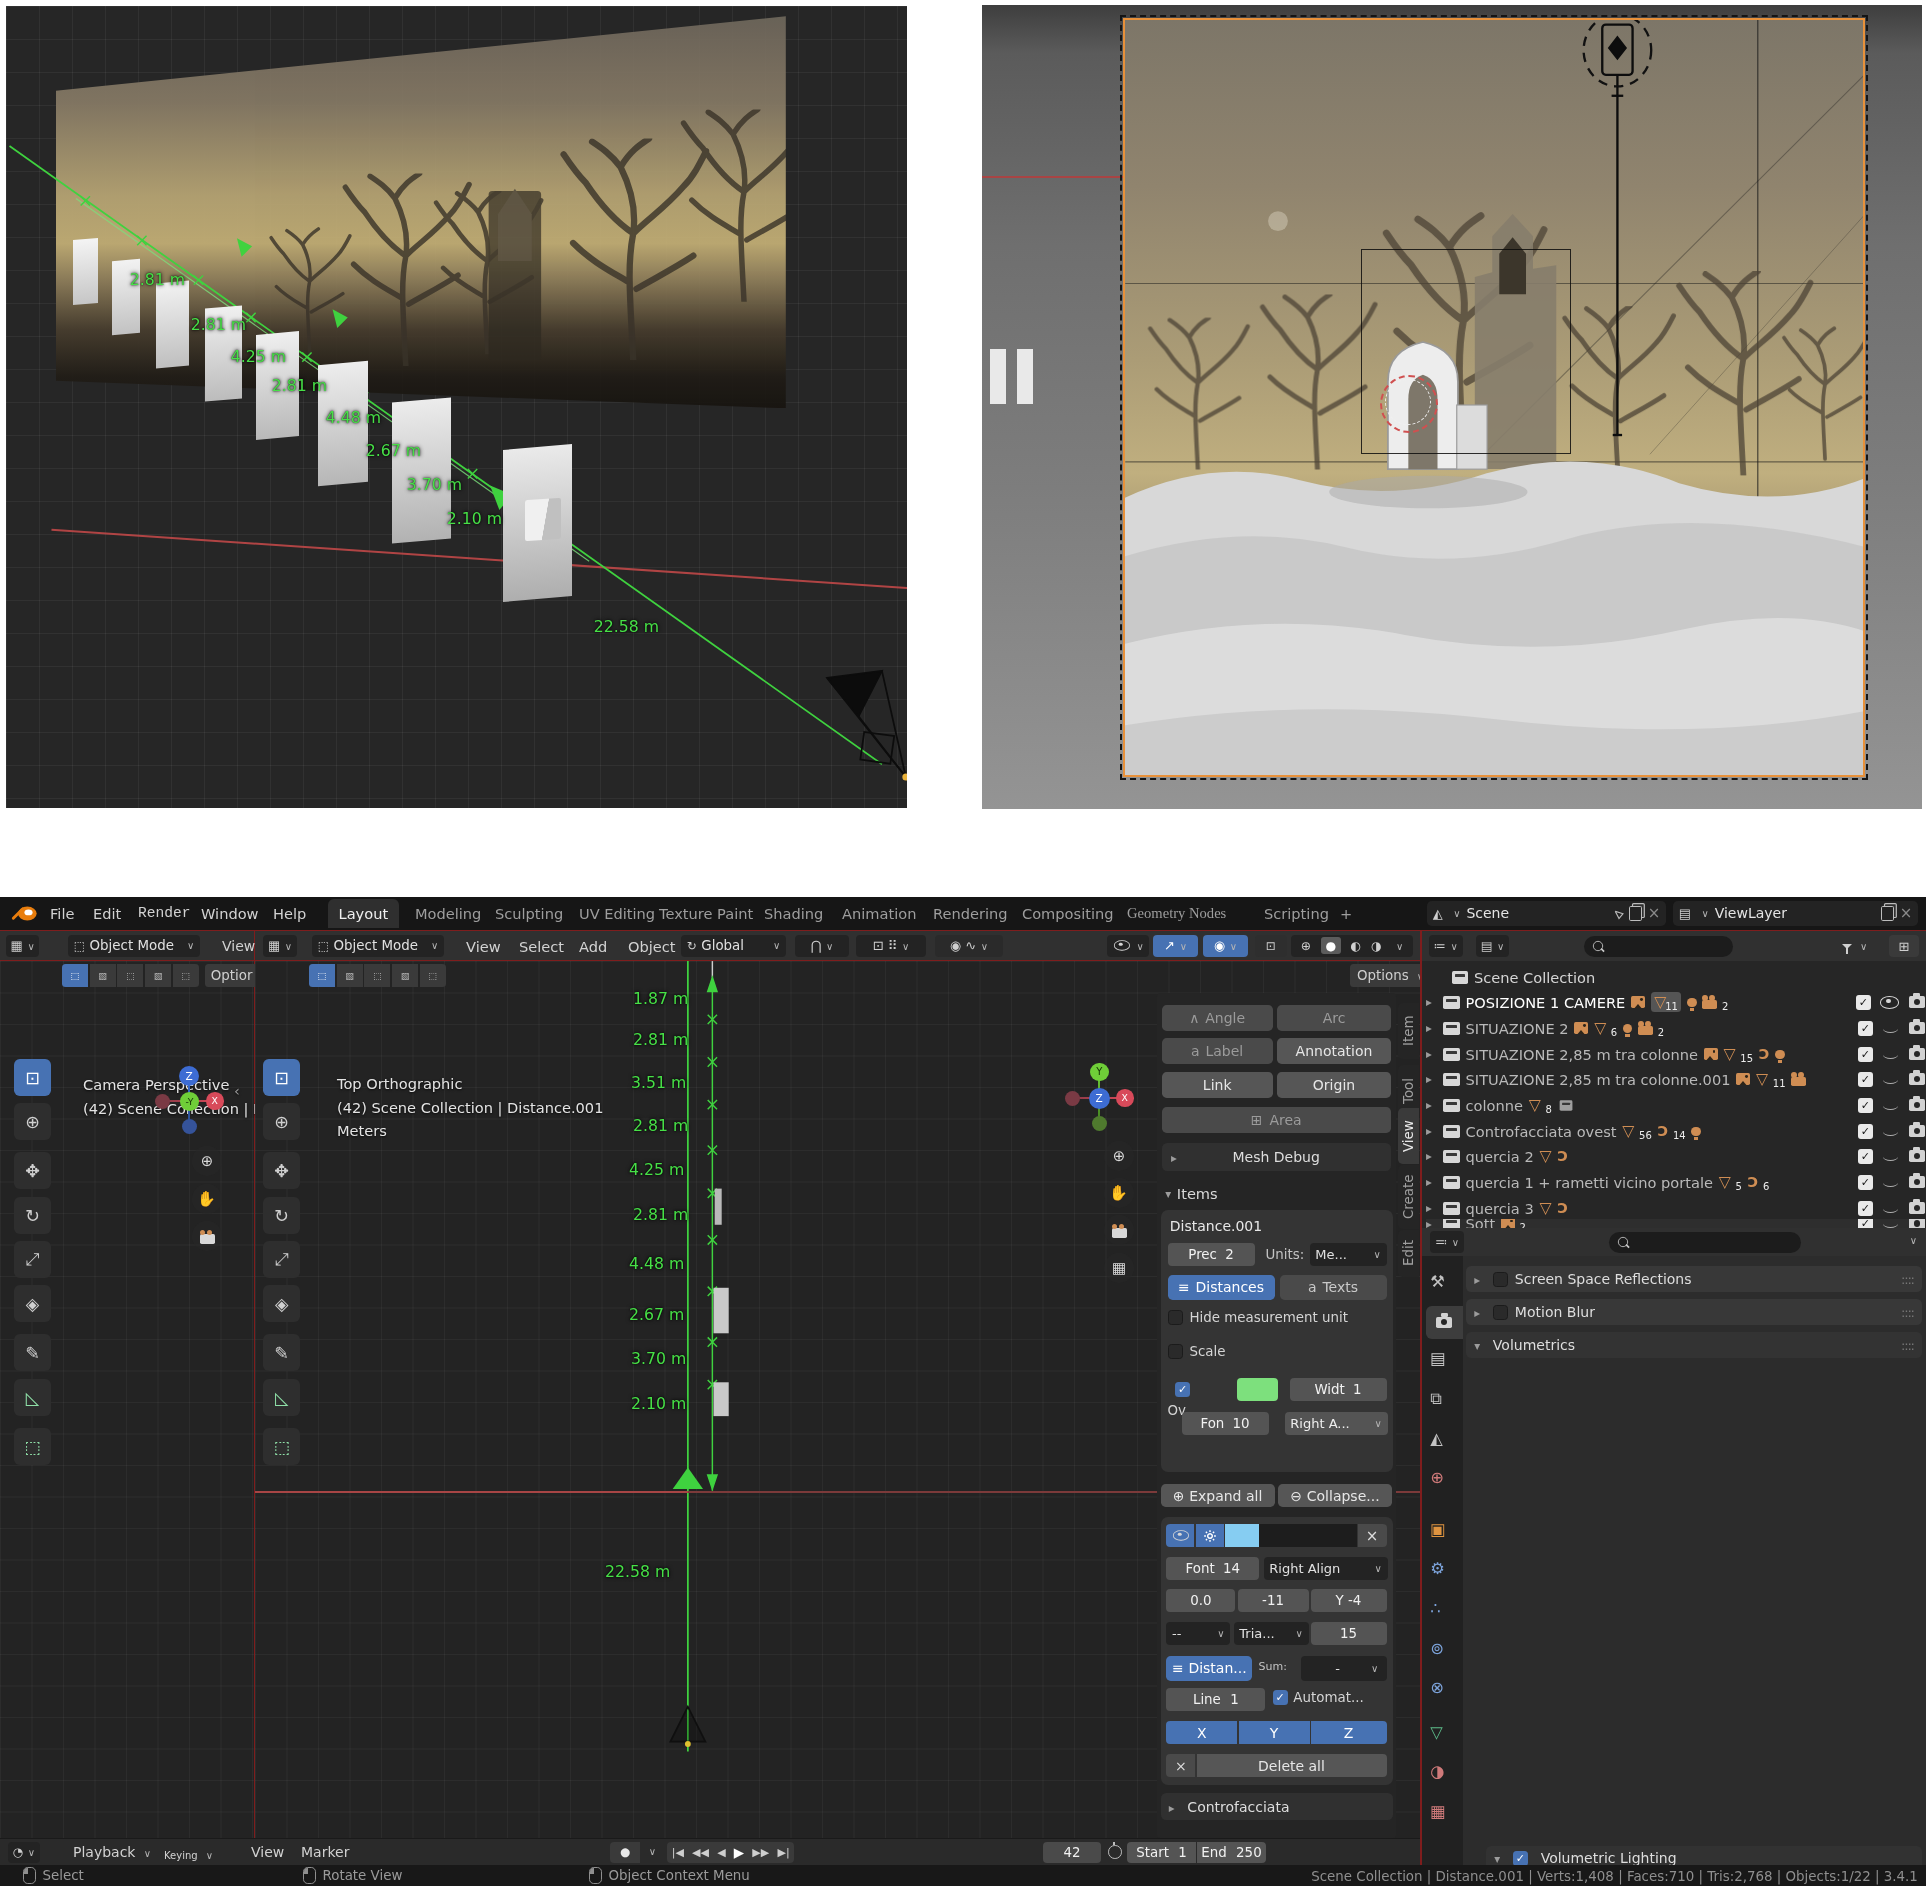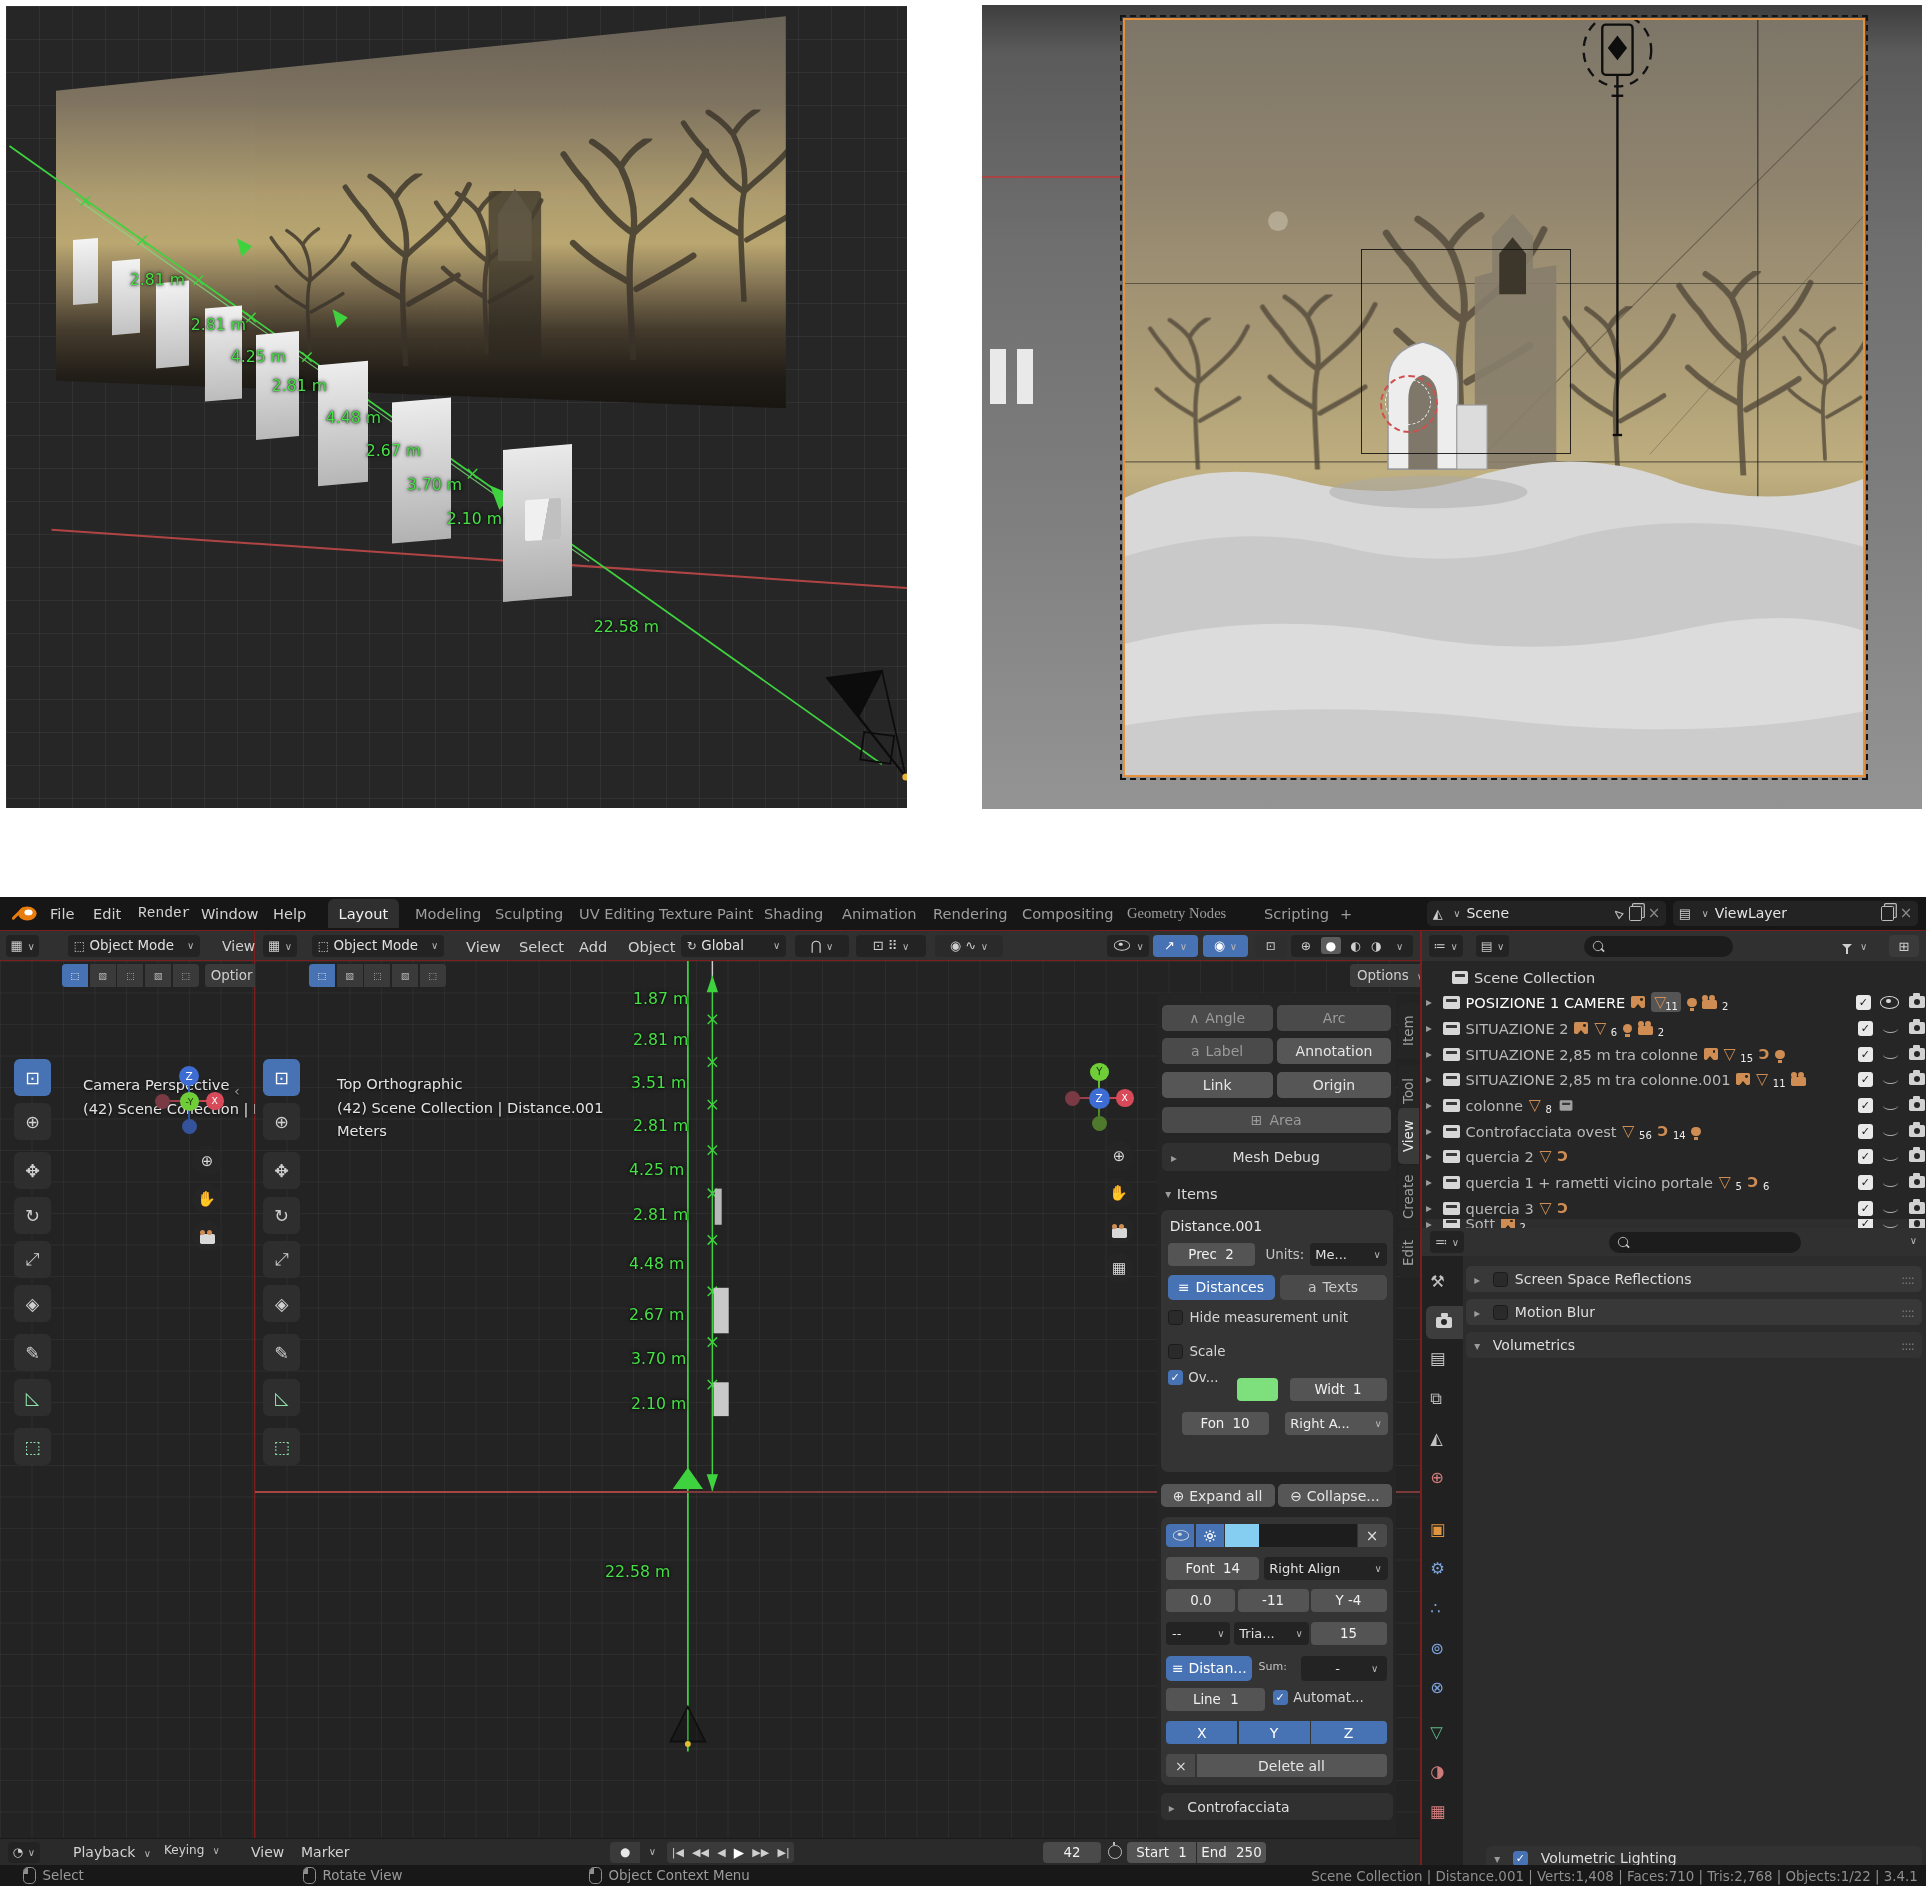--- a/index.html
+++ b/index.html
@@ -682,21 +682,21 @@
               <span>Texts</span>
             </div>
         <div class="abs flex" style="left:7px;top:100px;gap:7px;">
               <span class="i-chk0"></span>
               <span style="color:#d5d5d5;font-size:13.4px;">Hide measurement unit</span>
             </div>
         <div class="abs flex" style="left:7px;top:134px;gap:7px;">
               <span class="i-chk0"></span>
               <span style="color:#d5d5d5;font-size:13.4px;">Scale</span>
             </div>
-        <div class="abs flex" style="left:7px;top:160px;gap:5.8px;">
+        <div class="abs flex" style="left:7px;top:172px;gap:5.8px;flex-direction:column;">
               <span class="i-chkb"></span>
               <span style="color:#d5d5d5;font-size:13.4px;">Ov...</span>
             </div>
         <div class="abs" style="left:76px;top:168px;width:41px;height:23px;background:#7de07d;border-radius:4.1px;"></div>
         <div class="abs field" style="left:129px;top:168px;width:97px;height:23px;gap:8.2px;">
               <span>Widt</span>
               <span>1</span>
             </div>
         <div class="abs field" style="left:21px;top:202px;width:87px;height:23px;gap:8.2px;">
               <span>Fon</span>
@@ -785,21 +785,21 @@
     <div class="vtab" style="left:1143px;top:204px;width:21px;height:64px;">Create</div>
     <div class="vtab" style="left:1143px;top:269px;width:21px;height:47px;">Edit</div>
   </div>
 
   <div class="abs" style="left:0;top:941px;width:1420px;height:27.4px;background:#2a2a2a;border-top:1.2px solid #1a1a1a;box-sizing:border-box;">
     <div class="abs flex" style="left:8.2px;top:2.9px;height:21px;padding:0 4.7px;background:#232323;border-radius:4.1px;color:#cfcfcf;font-size:11.7px;">◔<span class="chev"></span></div>
     <div class="abs flex menu" style="left:73px;top:4.7px;font-size:14px;gap:3.5px;">
           <span>Playback</span>
           <span class="chev"></span>
         </div>
-    <div class="abs flex menu" style="left:164px;top:4px;font-size:12px;gap:3.5px;">
+    <div class="abs flex menu" style="left:164px;top:11px;font-size:10px;gap:3.5px;">
           <span>Keying</span>
           <span class="chev"></span>
         </div>
     <div class="abs menu" style="left:251px;top:4.7px;font-size:14px;">View</div>
     <div class="abs menu" style="left:301px;top:4.7px;font-size:14px;">Marker</div>
     <div class="abs flex" style="left:610px;top:2.9px;width:30px;height:21px;background:#3a3a3a;border-radius:4.1px 0 0 4.1px;justify-content:center;color:#e8e8e8;font-size:11.7px;">●</div>
     <span class="abs chev" style="left:644px;top:7px;"></span>
     <div class="abs flex" style="left:667px;top:2.9px;height:21px;background:#3a3a3a;border-radius:4.1px;padding:0 4.7px;gap:8.2px;color:#cfcfcf;font-size:11px;">
       <span>|◀</span>
       <span>◀◀</span>

